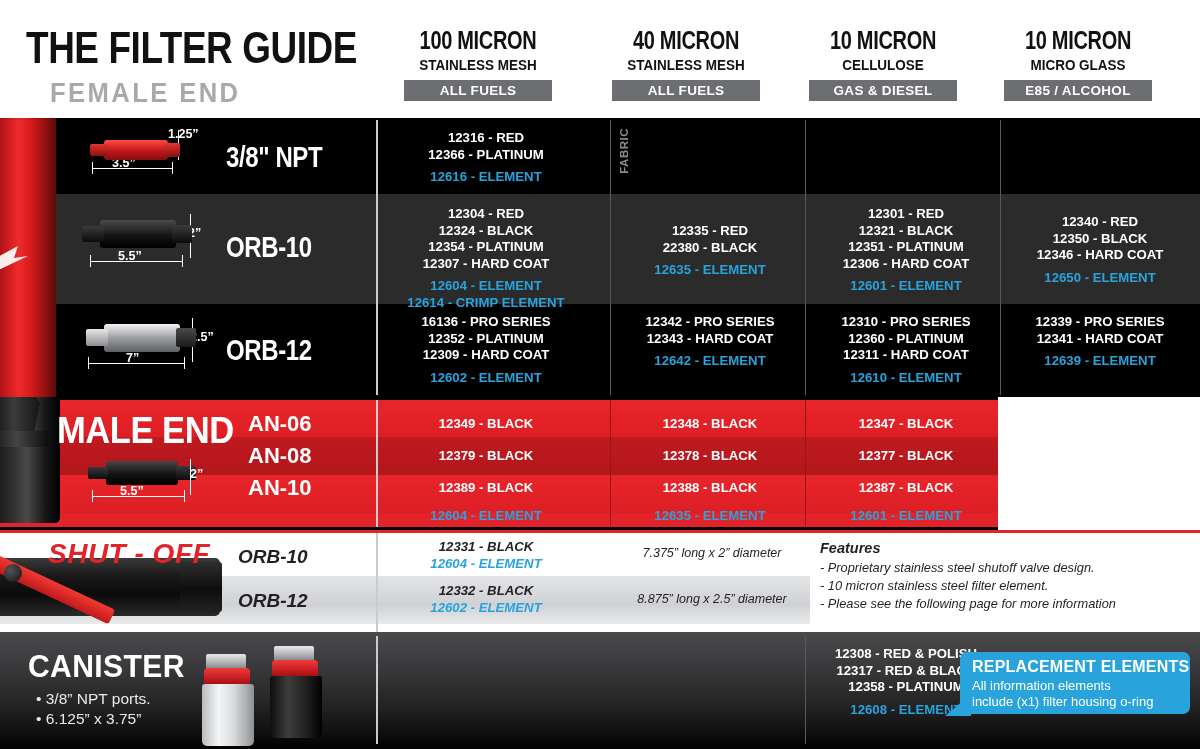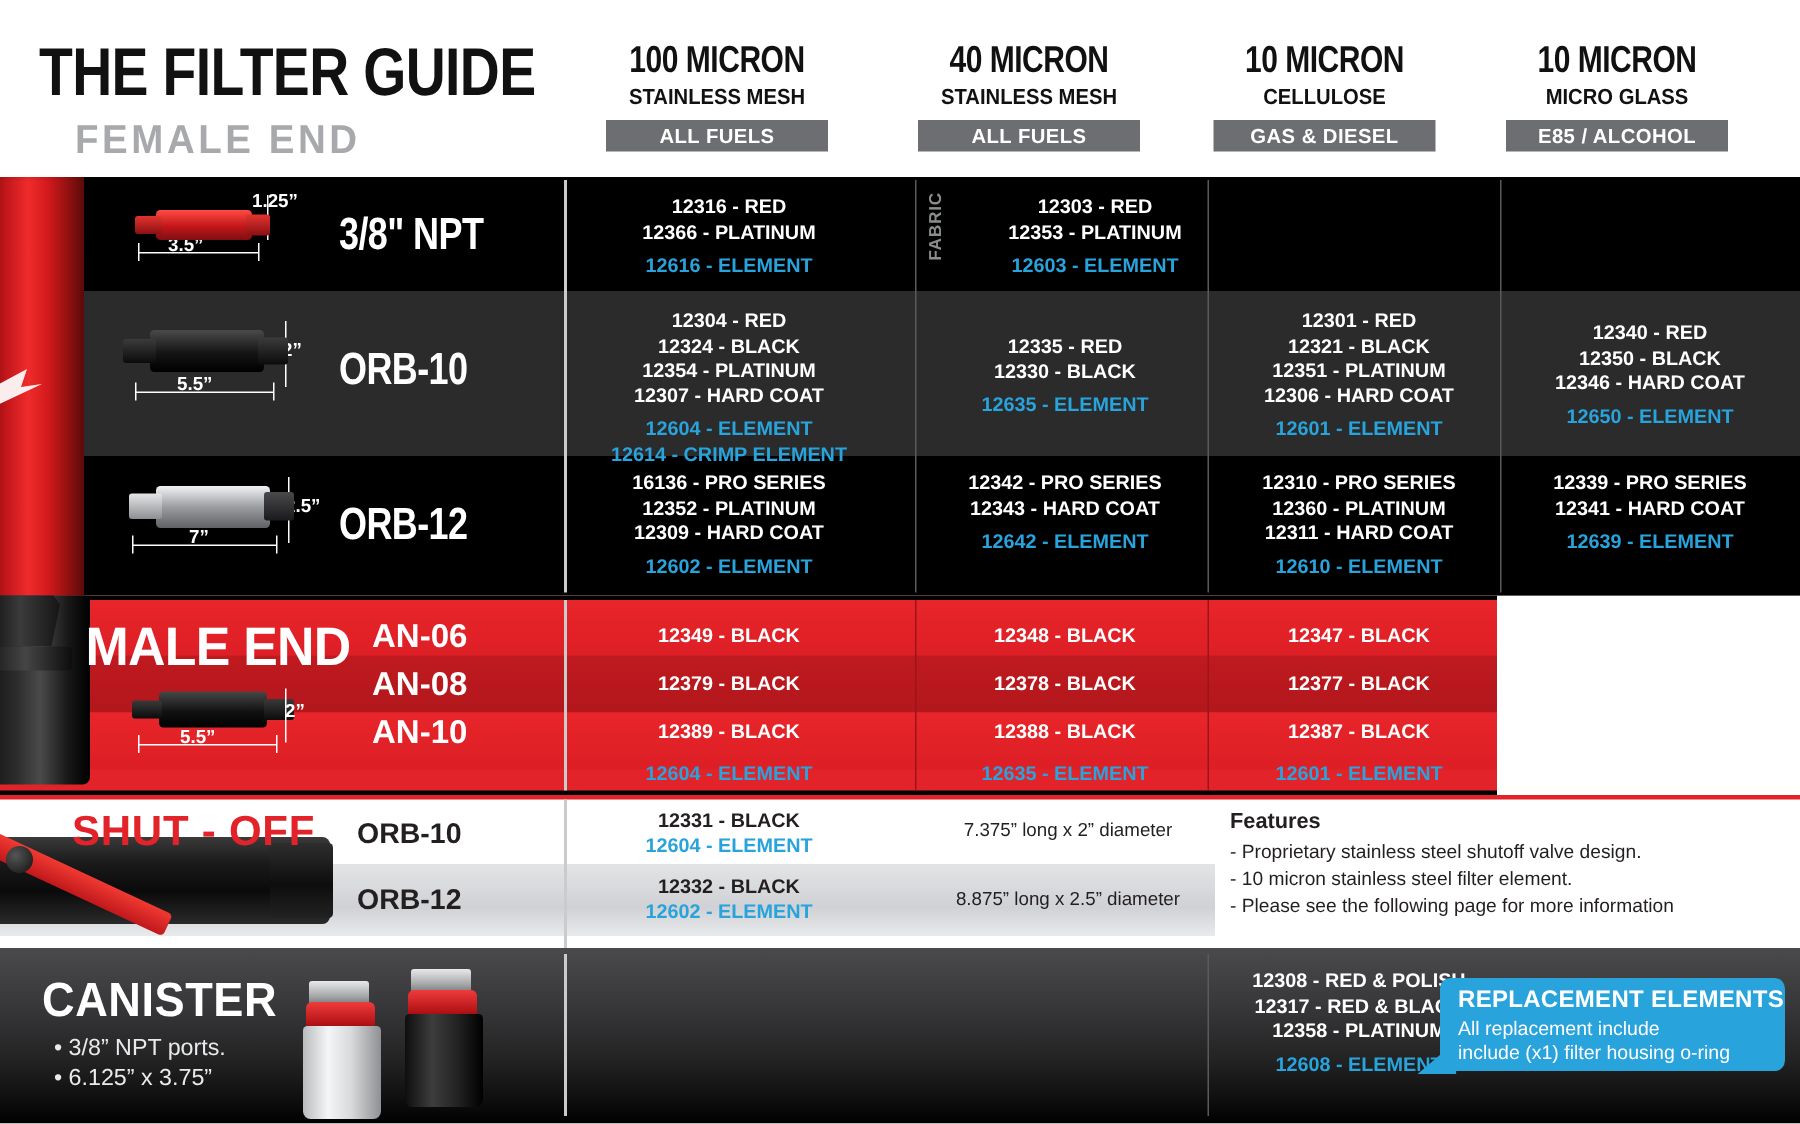--- a/index.html
+++ b/index.html
@@ -93,21 +93,21 @@
     background:linear-gradient(90deg,#101010,#3b3b3b 45%,#151515);
     clip-path: polygon(12% 0,88% 0,100% 22%,88% 100%,12% 100%,0 22%);
   }
   #hero-black:after{
     content:""; position:absolute; left:0px; top:34px; width:62px; height:16px;
     background:linear-gradient(90deg,#0d0d0d,#454545 50%,#0d0d0d);
     border-radius:3px;
   }
 
   
-  #shut-block { position:absolute; left:0; top:530px; width:1200px; height:102px; background:#fff; overflow:hidden; }
+  #shut-block { position:absolute; left:0; top:530px; width:1200px; height:102px; background:#fff; overflow:hidden;font-style:italic; }
   #so-row-0 { position:absolute; left:0; top:2px;  width:1200px; height:44px; background:#fff; }
   #so-row-1 { position:absolute; left:0; top:46px; width:1200px; height:48px;
               background:linear-gradient(180deg,#e3e4e6,#cfd1d4 60%,#e9eaec); }
   #so-white-right { position:absolute; left:810px; top:46px; width:390px; height:48px; background:#fff; }
   #shut-topline { position:absolute; left:0; top:0; width:1200px; height:3px; background:#e2232a; }
 
   #shut-valve {
     position:absolute; left:-10px; top:28px; width:230px; height:58px;
     background:linear-gradient(180deg,#3a3a3a 0%,#1a1a1a 30%,#0a0a0a 62%,#2a2a2a 100%);
     border-radius:5px; z-index:2;
@@ -343,39 +343,34 @@
     <div class="dimtxt" style="left:190px; top:212px;">2.5”</div>
     <div class="rowlabel cond-big" style="left:226px; top:215px;">ORB-12</div>
 
     <div id="fabric-tag" style="left:618px; top:10px;">FABRIC</div>
 
     <div class="cell" id="fe-c-0-0" style="left:388px; top:12px;">
         <div class="pn white">12316 - RED</div>
         <div class="pn white">12366 - PLATINUM</div>
         <div class="pn blue gap">12616 - ELEMENT</div>
       </div>
-    <div class="cell" id="fe-c-0-1" style="left:632px; top:12px;">
-        <div class="pn white">12303 - RED</div>
-        <div class="pn white">12353 - PLATINUM</div>
-        <div class="pn blue gap">12603 - ELEMENT</div>
-      </div>
     <div class="cell" id="fe-c-0-2" style="left:805px; top:12px;"></div>
     <div class="cell" id="fe-c-0-3" style="left:1000px; top:12px;"></div>
 
     <div class="cell" id="fe-c-1-0" style="left:388px; top:88px;">
         <div class="pn white">12304 - RED</div>
         <div class="pn white">12324 - BLACK</div>
         <div class="pn white">12354 - PLATINUM</div>
         <div class="pn white">12307 - HARD COAT</div>
         <div class="pn blue gap">12604 - ELEMENT</div>
         <div class="pn blue">12614 - CRIMP ELEMENT</div>
       </div>
     <div class="cell" id="fe-c-1-1" style="left:612px; top:105px;">
         <div class="pn white">12335 - RED</div>
-        <div class="pn white">12330 - BLACK</div>
+        <div class="pn white">22380 - BLACK</div>
         <div class="pn blue gap">12635 - ELEMENT</div>
       </div>
     <div class="cell" id="fe-c-1-2" style="left:808px; top:88px;">
         <div class="pn white">12301 - RED</div>
         <div class="pn white">12321 - BLACK</div>
         <div class="pn white">12351 - PLATINUM</div>
         <div class="pn white">12306 - HARD COAT</div>
         <div class="pn blue gap">12601 - ELEMENT</div>
       </div>
     <div class="cell" id="fe-c-1-3" style="left:1002px; top:96px;">
@@ -561,17 +556,17 @@
         <div class="pn white">12308 - RED &amp; POLISH</div>
         <div class="pn white">12317 - RED &amp; BLACK</div>
         <div class="pn white">12358 - PLATINUM</div>
         <div class="pn blue gap">12608 - ELEMENT</div>
       </div>
   </div>
 
   <div id="repl-tail"></div>
   <div id="repl-callout">
     <div id="repl-title">REPLACEMENT ELEMENTS</div>
-    <div class="repl-sub" style="top:26px;">All replacement include</div>
+    <div class="repl-sub" style="top:26px;">All information elements</div>
     <div class="repl-sub" style="top:42px;">include (x1) filter housing o-ring</div>
   </div>
 
 </div>
 
 </body></html>

